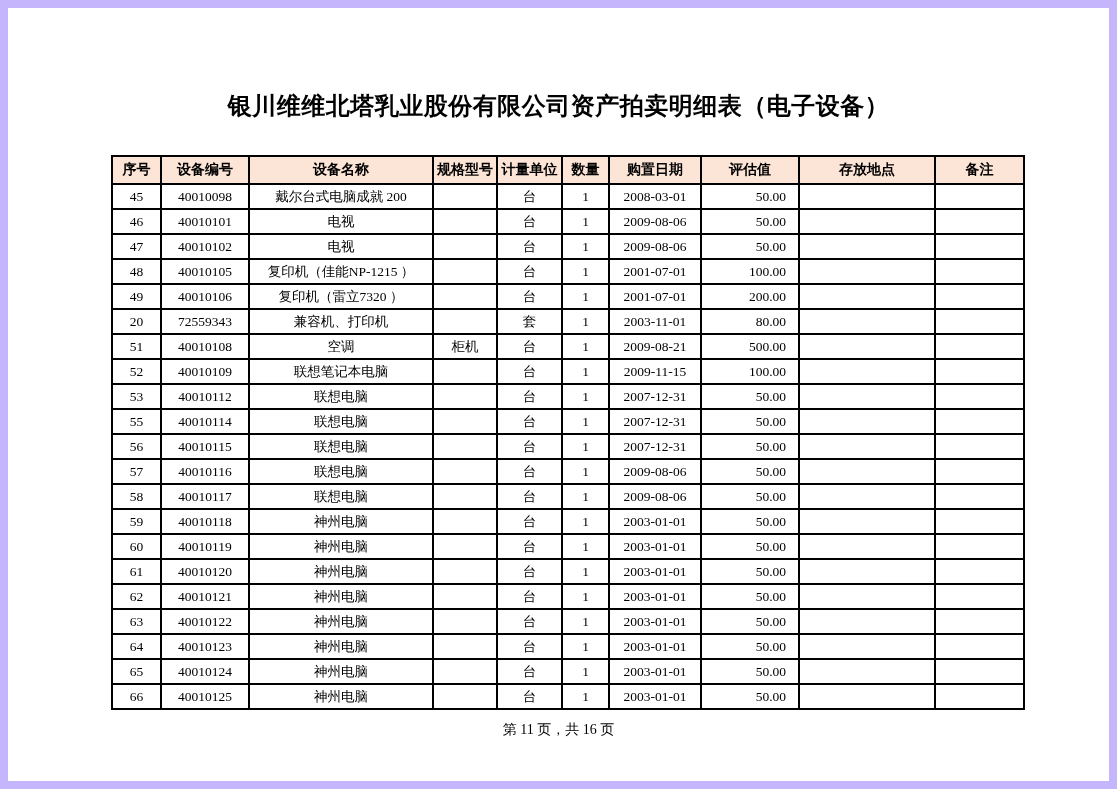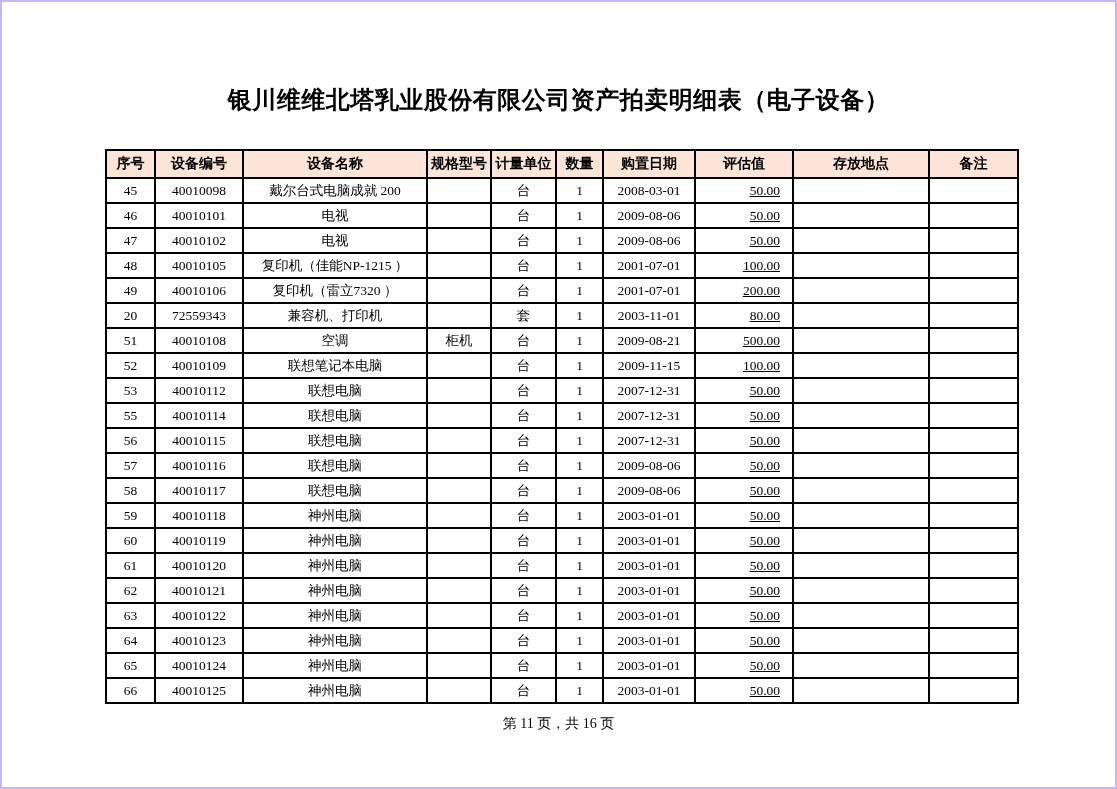--- a/index.html
+++ b/index.html
@@ -7,21 +7,21 @@
   html, body { background: #ffffff; }
   body {
     width: 1117px; height: 789px;
     font-family: "Liberation Serif", "DejaVu Serif", serif;
     color: #000;
   }
   .page {
     position: relative;
     width: 1117px; height: 789px;
     background: #ffffff;
-    border: 2px solid #c4b5fd;
+    border: 8px solid #c4b5fd;
     overflow: hidden;
   }
   .doc-title {
     position: absolute;
     top: 82px; left: 0; right: 0;
     text-align: center;
     font-family: "Liberation Sans", "DejaVu Sans", sans-serif;
     font-size: 24px;
     font-weight: bold;
     letter-spacing: 0.5px;
@@ -51,21 +51,20 @@
   }
   .asset-table td {
     height: 25px;
     font-size: 13.5px;
     text-align: center;
     font-family: "Liberation Serif", "DejaVu Serif", serif;
   }
   .asset-table td.col-7 {
     text-align: right;
     padding-right: 12px;
-    text-decoration: underline;
   }
   .page-footer {
     position: absolute;
     top: 713px; left: 0; right: 0;
     text-align: center;
     font-size: 14px;
     font-family: "Liberation Serif", "DejaVu Serif", serif;
   }
 </style>
 </head>

